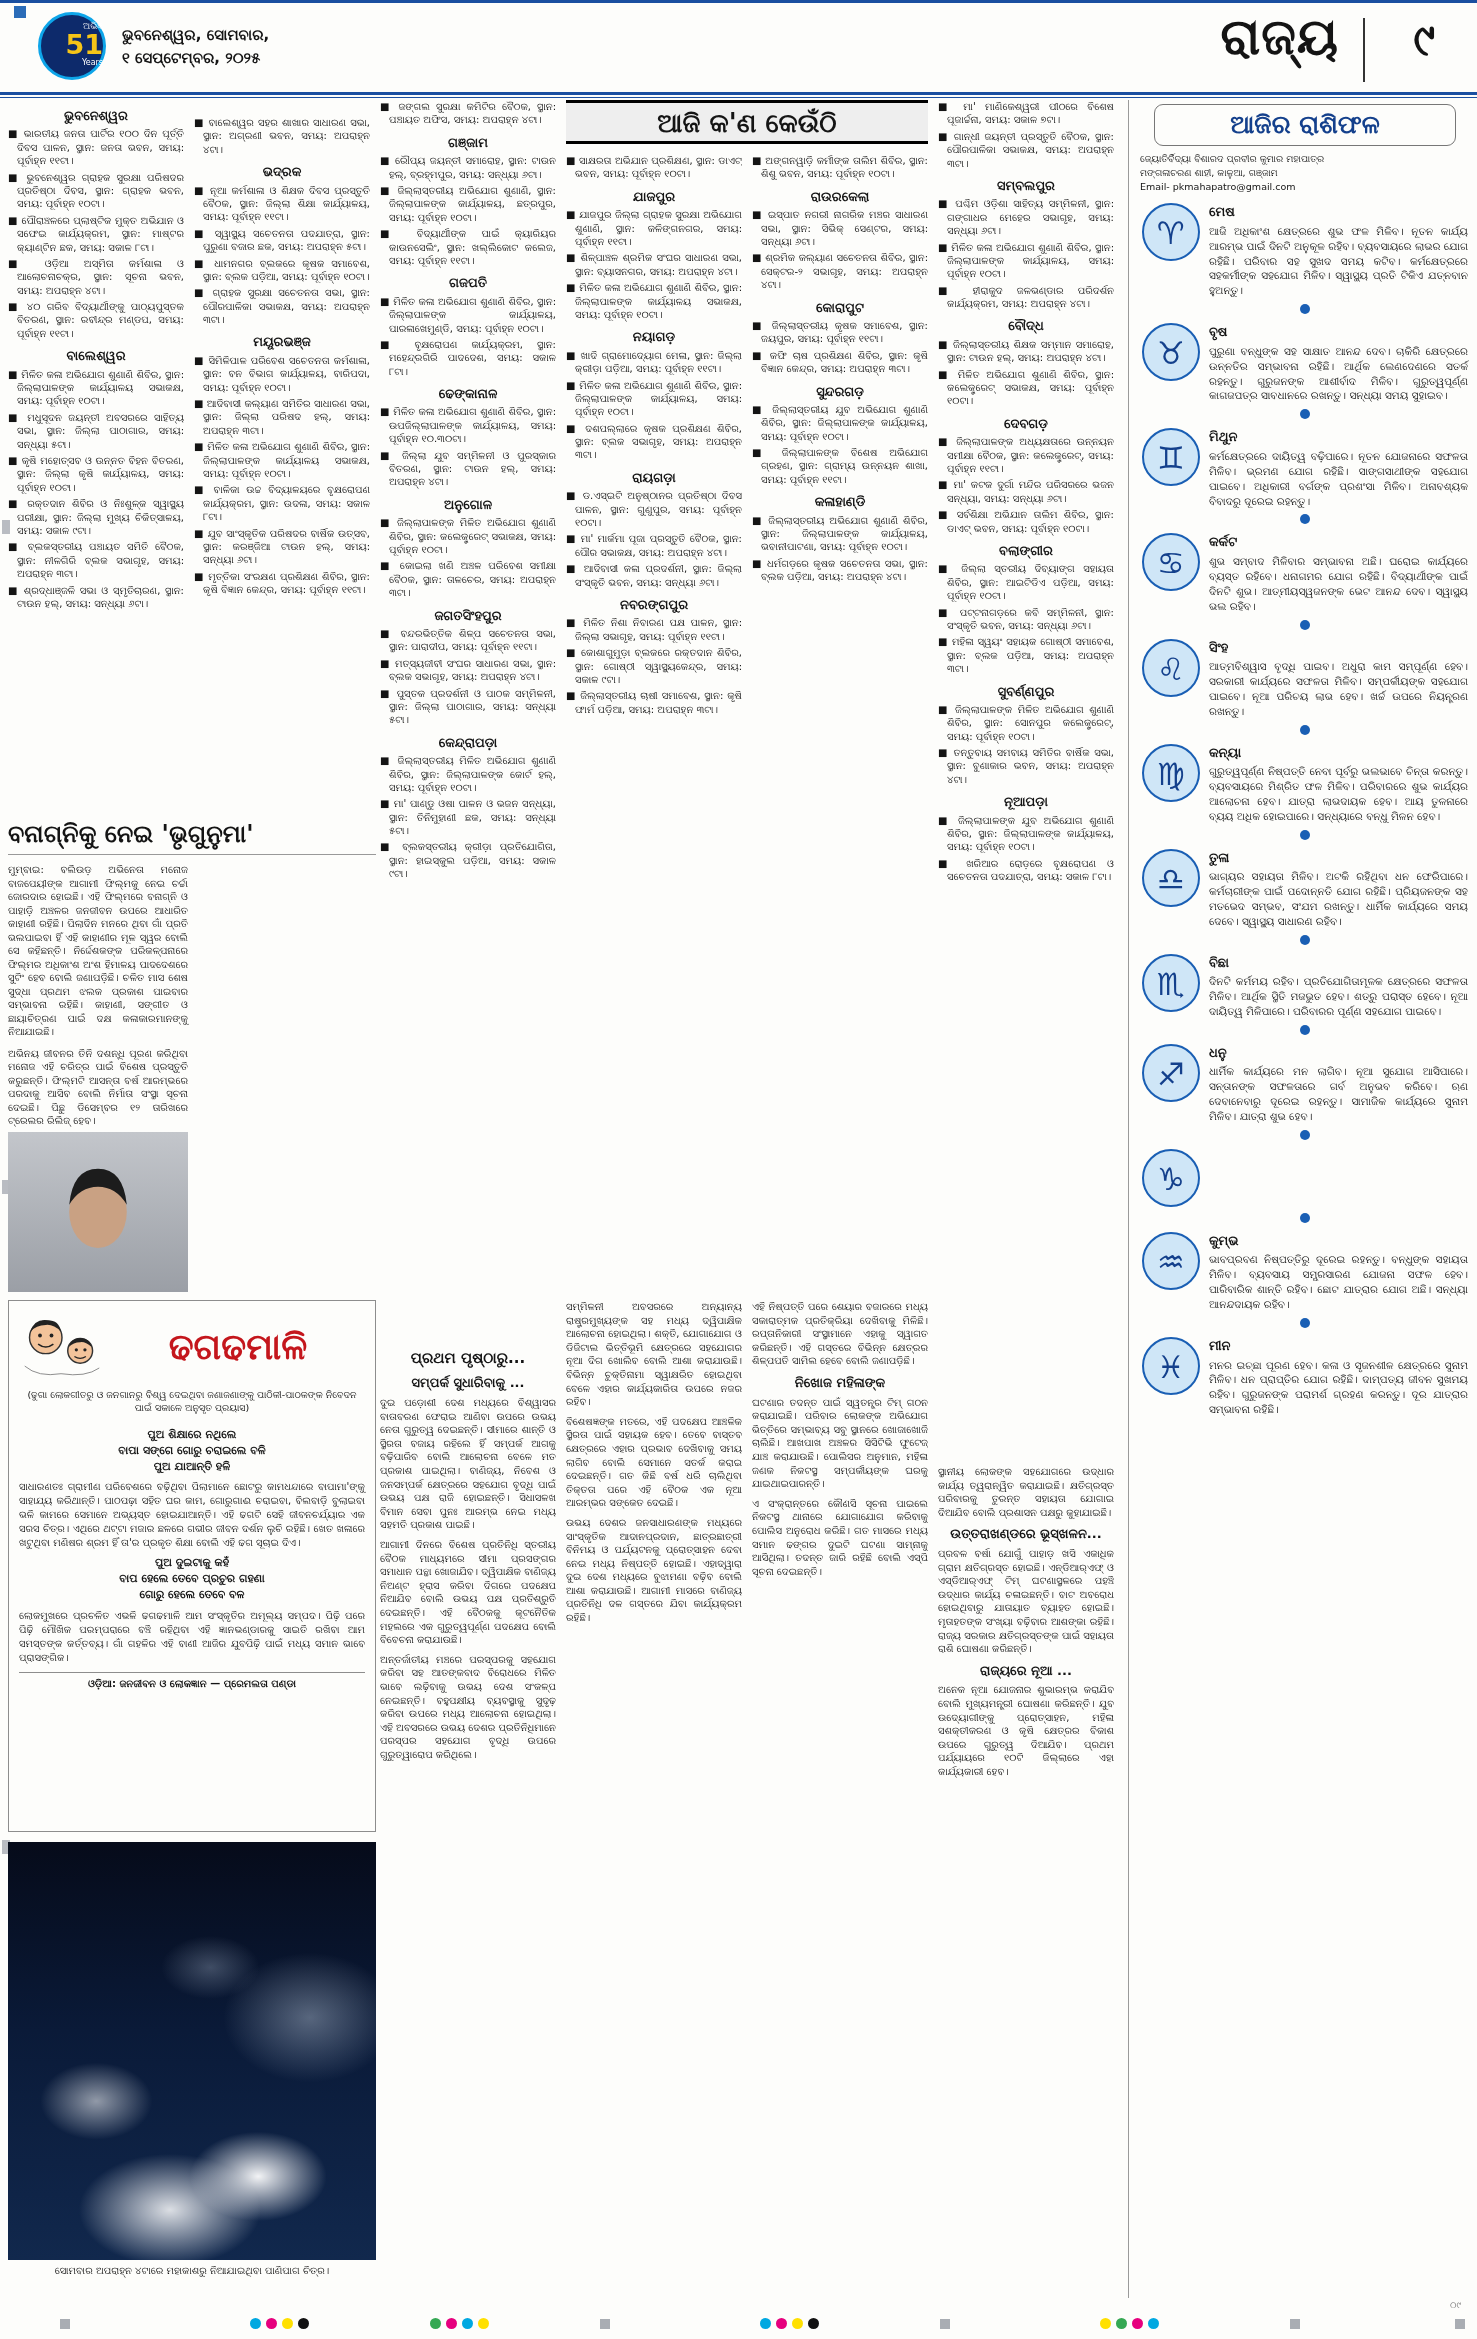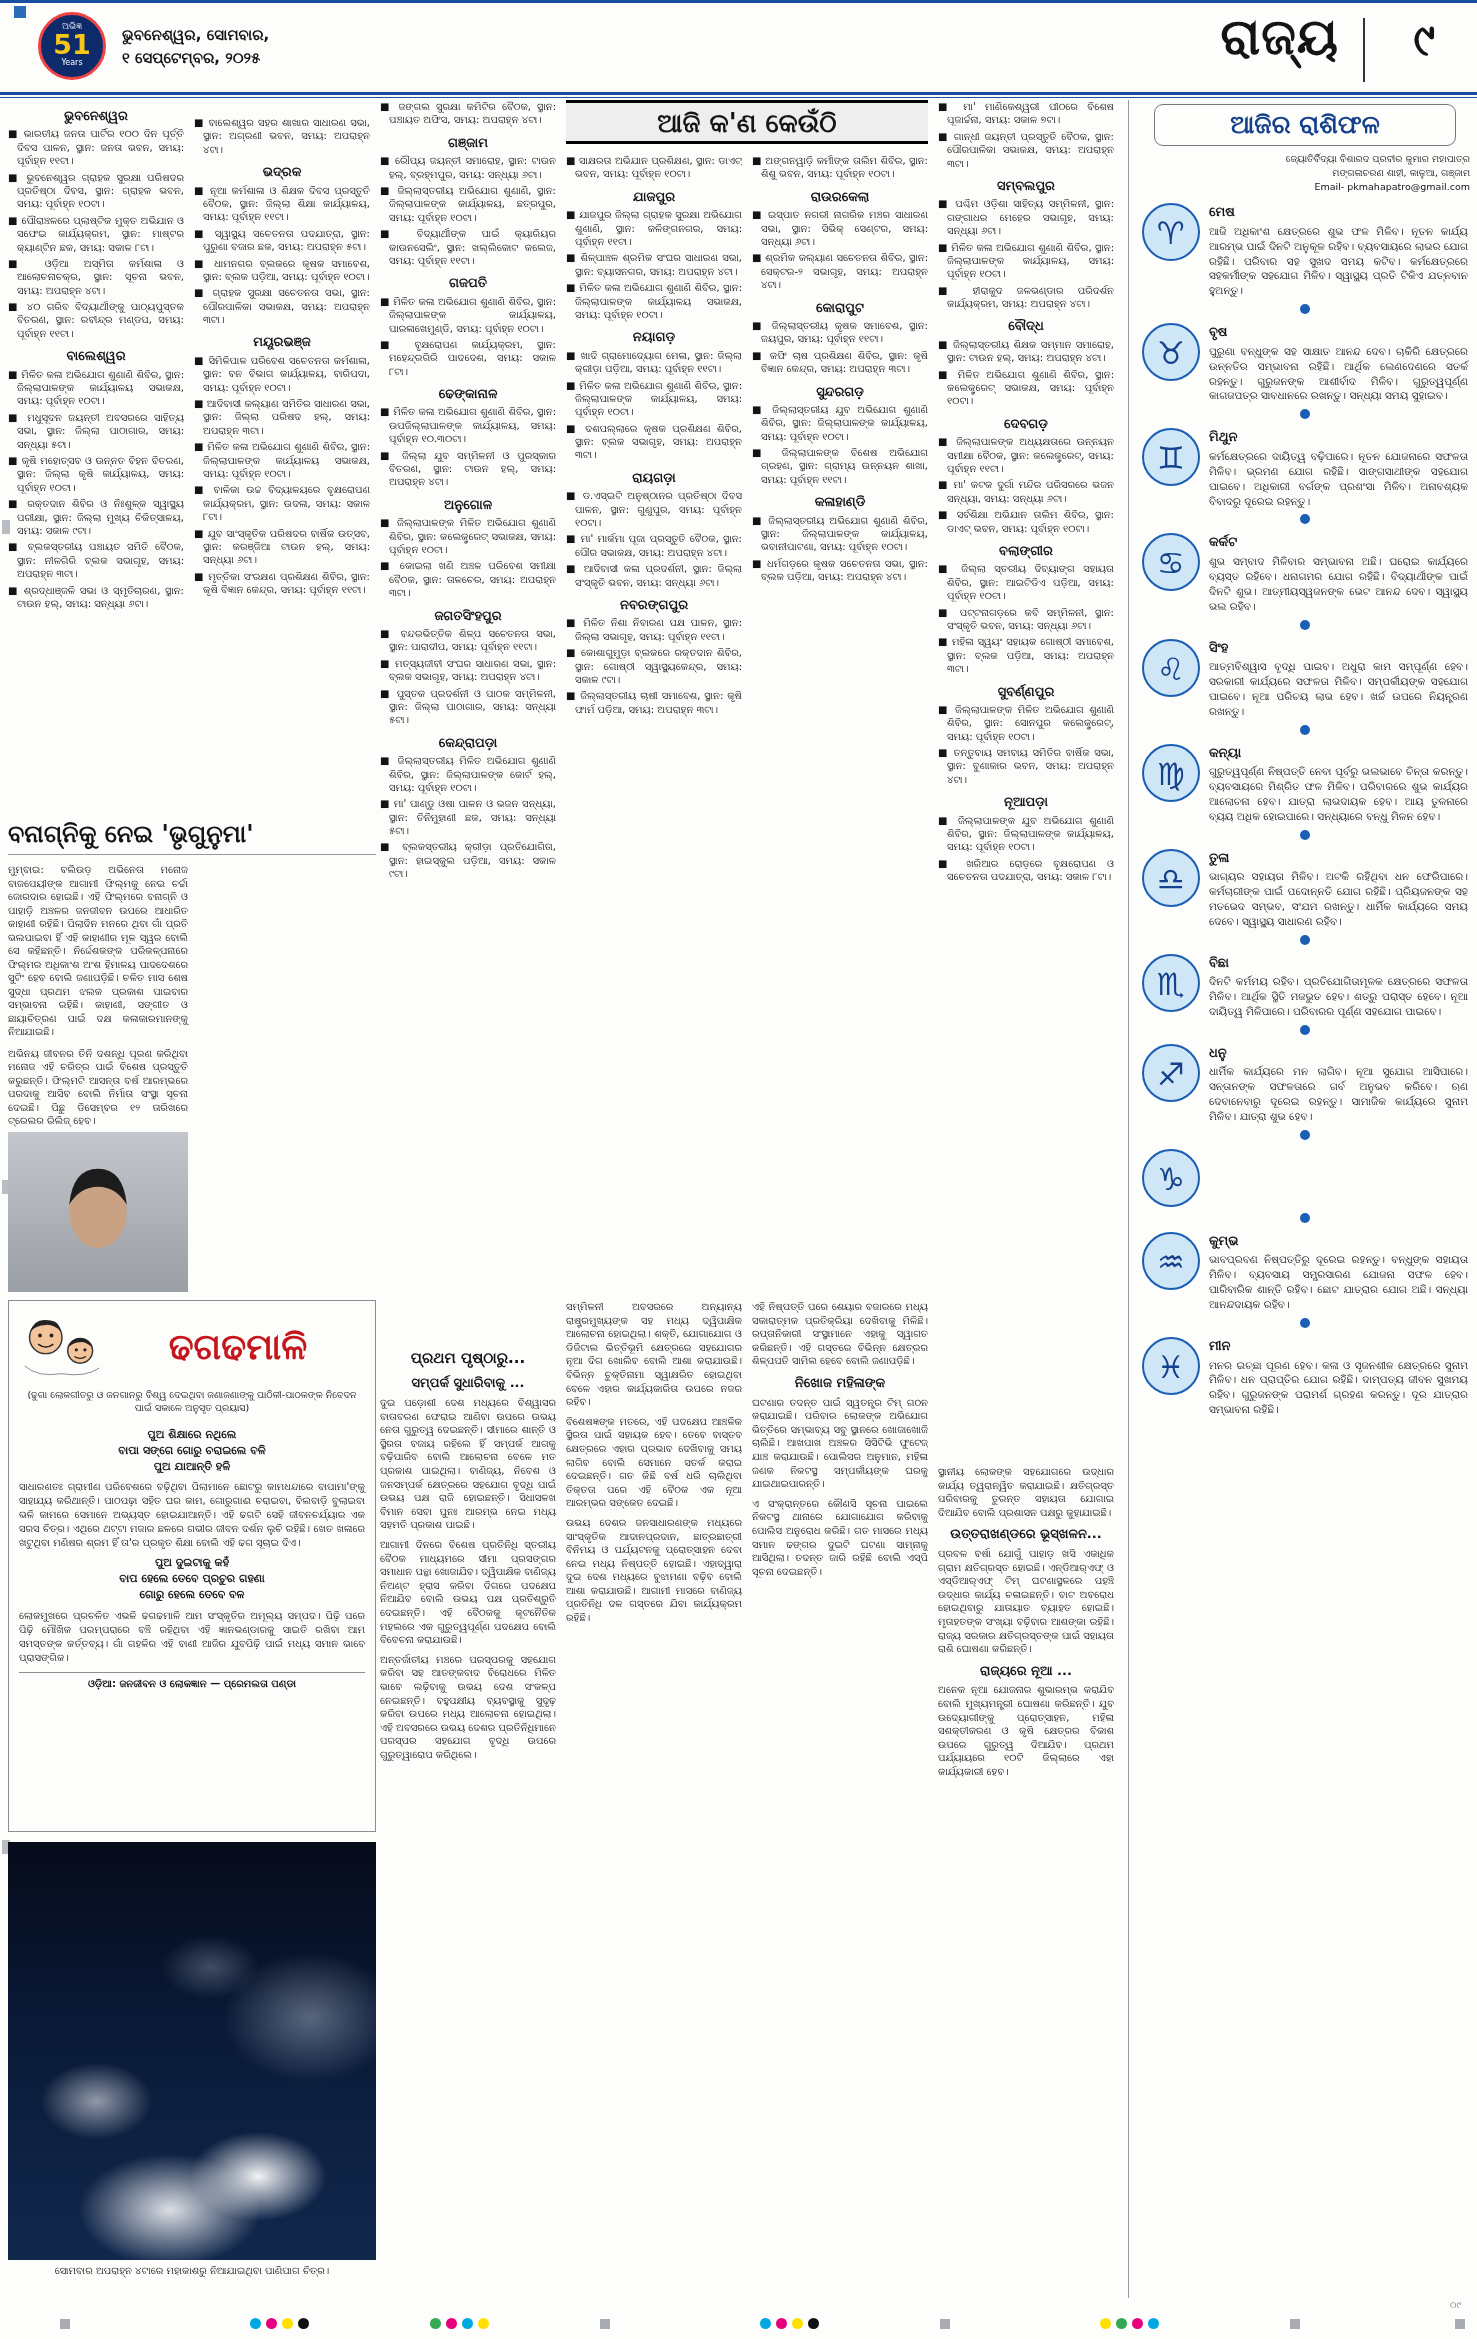--- a/index.html
+++ b/index.html
@@ -5,21 +5,21 @@
   html,body{margin:0;padding:0;background:#8a8d92;}
   .page{position:relative;width:1477px;height:2339px;margin:0 auto;background:#fdfdfb;
         font-family:"DejaVu Sans",sans-serif;color:#141414;overflow:hidden;}
   .topline{position:absolute;top:0;left:0;right:0;height:3px;background:#1a4fa0;}
   .corner-sq{position:absolute;top:6px;left:14px;width:12px;height:12px;background:#2b6cb8;}
   .edge-mark{position:absolute;left:2px;width:8px;height:14px;background:#b9bcc2;}
 
   
   .masthead{position:absolute;top:6px;left:0;right:0;height:84px;}
   .logo{position:absolute;left:38px;top:6px;width:68px;height:68px;border-radius:50%;
-        background:#0d2a6b;border:3px solid #ef4444;text-align:center;box-sizing:border-box;}
+        background:#0d2a6b;border:3px solid #0ea5e9;text-align:right;box-sizing:border-box;}
   .logo .top{font-size:9px;color:#fff;margin-top:7px;line-height:1;}
   .logo .num{font-size:27px;font-weight:bold;color:#f5c518;line-height:1.05;}
   .logo .yrs{font-size:8px;color:#fff;line-height:1;}
   .dateline{position:absolute;left:122px;top:18px;font-size:15px;font-weight:bold;line-height:1.55;}
   .section-title{position:absolute;right:138px;top:2px;font-size:50px;font-weight:bold;letter-spacing:1px;}
   .mast-divider{position:absolute;right:112px;top:12px;width:2px;height:64px;background:#333;}
   .page-num{position:absolute;right:42px;top:8px;font-size:44px;font-weight:bold;}
   .mast-rule{position:absolute;top:92px;left:0;right:0;height:6px;
              border-top:3px solid #1a4fa0;border-bottom:1px solid #1a4fa0;box-sizing:border-box;}
 
@@ -70,21 +70,21 @@
   .ccol{position:absolute;width:176px;overflow:hidden;font-size:10px;line-height:1.36;text-align:justify;}
   .ccol .kicker{font-size:15px;font-weight:bold;text-align:center;margin:0 0 5px;}
   .ccol h3{font-size:13px;font-weight:bold;text-align:center;margin:6px 0 4px;}
   .ccol p{margin:0 0 6px;}
 
   
   .vline{position:absolute;left:1128px;top:100px;height:2198px;width:1px;background:#9a9a9a;}
   .rail{position:absolute;left:1140px;top:104px;width:330px;height:2196px;overflow:hidden;}
   .rail-header{border:1px solid #777;border-radius:9px;text-align:center;padding:5px 4px;margin:0 14px 6px;}
   .rail-title{font-size:25px;font-weight:bold;color:#14408c;}
-  .rail-bylines{font-size:9.5px;text-align:right;line-height:1.45;margin-bottom:10px;}
+  .rail-bylines{font-size:9.5px;text-align:left;line-height:1.45;margin-bottom:10px;}
   .sign{display:flex;gap:9px;margin:0 2px 6px;}
   .sign-icon{flex:0 0 58px;width:58px;height:58px;border-radius:50%;background:#cfe6f7;
              border:2px solid #1a5fb4;color:#14408c;font-size:31px;text-align:center;line-height:56px;box-sizing:border-box;}
   .sign-body{flex:1;font-size:10.5px;line-height:1.42;text-align:justify;}
   .sign-body h4{font-size:13px;margin:0 0 2px;}
   .sign-sep{width:10px;height:10px;border-radius:50%;background:#1a5fb4;margin:5px auto 9px;}
 
   
   .folio{position:absolute;right:16px;bottom:28px;font-size:9px;color:#777;}
   .marks{position:absolute;left:0;right:0;bottom:8px;height:14px;}

